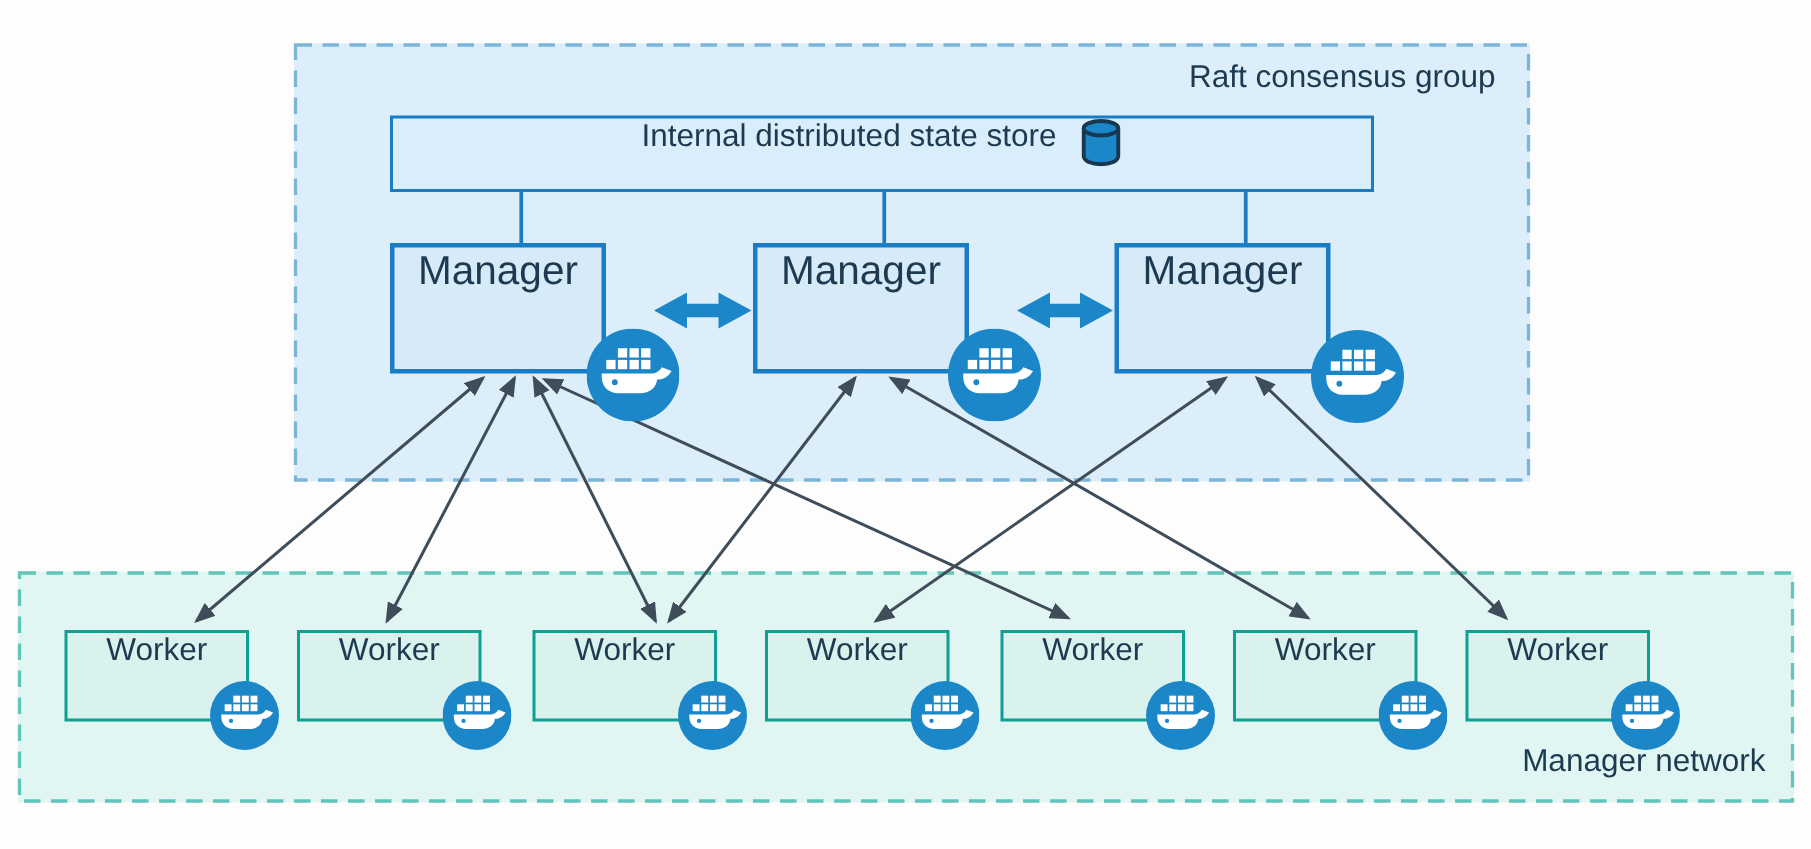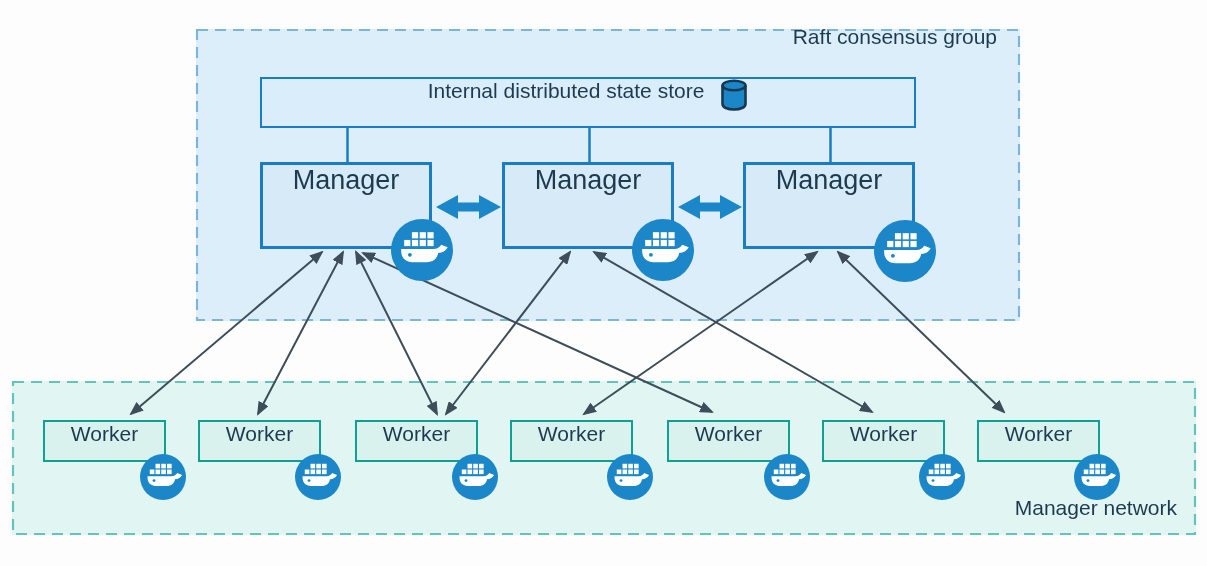--- a/index.html
+++ b/index.html
@@ -2,28 +2,28 @@
 <html><head>
 <meta charset="utf-8">
 <style>
   html,body{margin:0;padding:0;background:#fdfdfd;}
   .stage{position:relative;width:1207px;height:566px;overflow:hidden;
          font-family:"Liberation Sans","DejaVu Sans",sans-serif;color:#1d3a50;}
   .fill{position:absolute;}
   .raft-fill{left:196px;top:29px;width:824px;height:292px;background:#dceefa;}
   .gossip-fill{left:12px;top:381px;width:1184px;height:154px;background:#e1f5f2;}
   .group-label{position:absolute;font-size:21px;color:#1d3a50;white-space:nowrap;}
-  .raft-label{top:25px;right:210px;text-align:center;}
+  .raft-label{top:40px;right:210px;text-align:center;}
   .gossip-label{top:496px;right:30px;}
   .overlay{position:absolute;left:0;top:0;width:1207px;height:566px;}
   .box{position:absolute;display:flex;justify-content:center;box-sizing:border-box;}
   .store{left:260px;top:77px;width:656px;height:51px;background:#d9edfb;
          border:2.5px solid #1a7dc4;gap:16px;font-size:21px;}
-  .manager{width:172px;height:87px;background:#d6eaf8;border:3px solid #1a7dc4;font-size:27px;}
-  .worker{width:123px;height:42px;background:#d9f2ee;border:2.5px solid #0f9f93;font-size:21px;top:420px;}
+  .manager{width:144px;height:87px;background:#d6eaf8;border:3px solid #1a7dc4;font-size:27px;}
+  .worker{width:123px;height:61px;background:#d9f2ee;border:2.5px solid #0f9f93;font-size:21px;top:420px;}
   .badge{position:absolute;display:block;}
   .badge svg{display:block;width:100%;height:100%;}
   .badge-m{width:62px;height:62px;}
   .badge-w{width:46px;height:46px;top:454px;}
   .cyl{width:28px;height:32px;flex:0 0 auto;}
 </style>
 </head>
 <body>
 
 <div class="stage">

